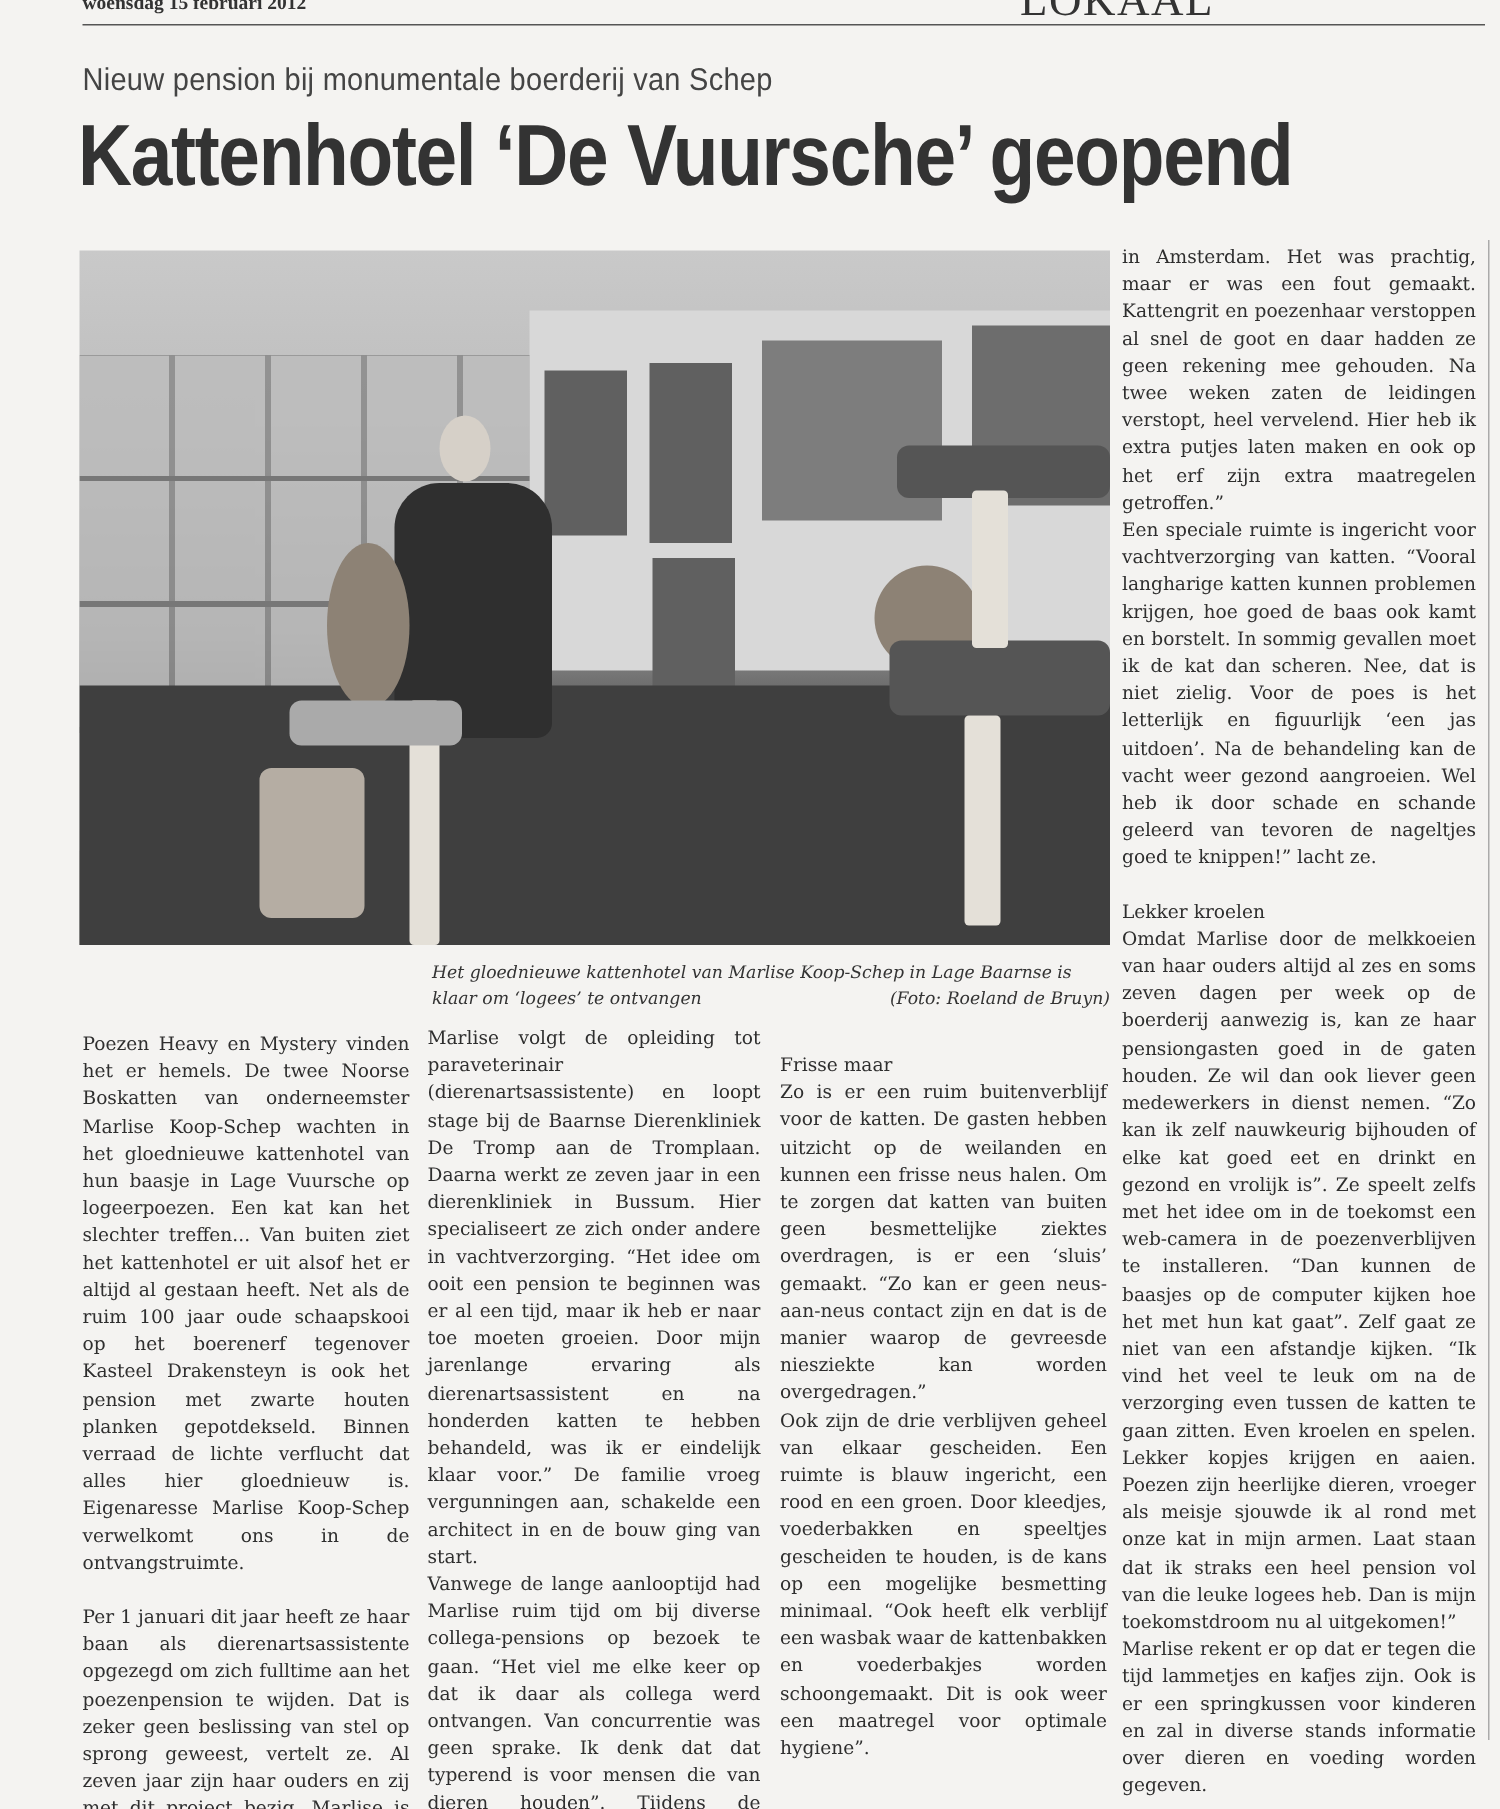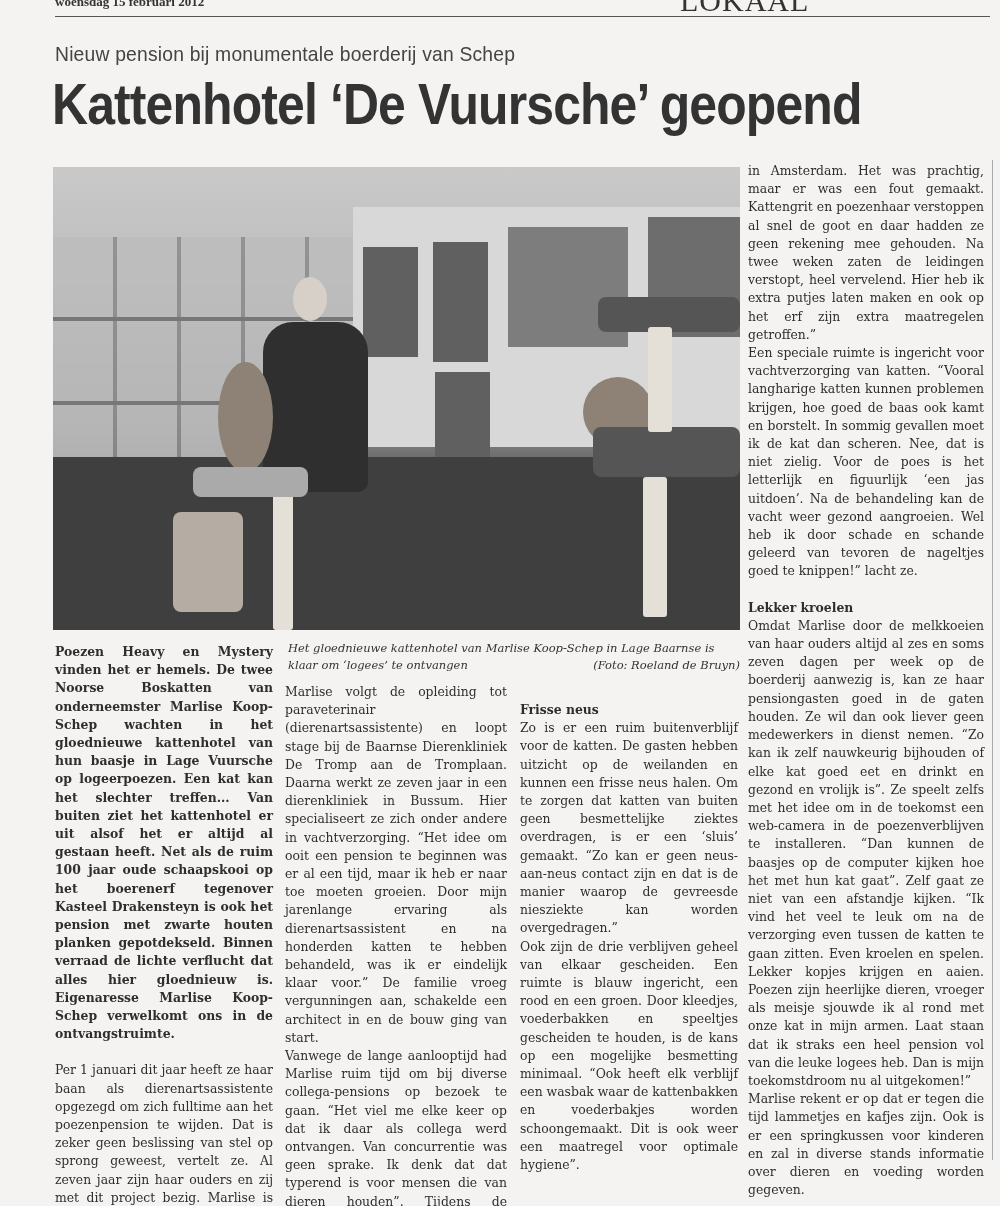--- a/index.html
+++ b/index.html
@@ -54,23 +54,23 @@
     position: absolute; left: 288px; top: 640px; width: 452px;
     font-family: "DejaVu Serif", serif; font-style: italic; font-size: 11.5px; line-height: 17px; color: #333;
   }
   .caption .credit { position:absolute; right: 0; top: 17px; }
   .col {
     position: absolute; font-size: 12.4px; line-height: 18.2px; color: #2e2e2e;
     text-align: justify; hyphens: manual;
   }
   .col p { margin: 0; }
   .col .gap { height: 18px; }
-  .col h3 { margin: 0; font-size: 12.4px; font-weight: bold; line-height: 18.2px; }
+  .col h3 { margin: 0; font-size: 12.4px; font-weight: normal; line-height: 18.2px; }
   .col1 { left: 55px; top: 643px; width: 218px; }
-  .col1 .intro { font-weight: bold; }
+  .col1 .intro { font-weight: normal; margin-top: 44px; }
   .col2 { left: 285px; top: 683px; width: 222px; }
   .col3 { left: 520px; top: 683px; width: 218px; }
   .col4 { left: 748px; top: 162px; width: 236px; }
   .vrule { position:absolute; left: 992px; top: 160px; width:1px; height: 1000px; background:#aaa; }
 </style>
 </head>
 <body>
 
 <div class="topbar">
   <span class="date">woensdag 15 februari 2012</span>
@@ -116,21 +116,21 @@
   <p>Per 1 januari dit jaar heeft ze haar baan als dierenartsassistente opgezegd om zich fulltime aan het poezenpension te wijden. Dat is zeker geen beslissing van stel op sprong geweest, vertelt ze. Al zeven jaar zijn haar ouders en zij met dit project bezig. Marlise is de derde generatie die op de boerderij aan de Hoge Vuurseweg ‘boert’. Haar opa was pachter, haar ouders kochten de boerderij en zij is hier geboren. “Samen met mijn ouders heb ik melkkoeien, zoogkalveren en schapen. Voorop stond dat we het bedrijf agrarisch zou-</p>
 </div>
 
 <div class="col col2">
   <p>Marlise volgt de opleiding tot paraveterinair (dierenartsassistente) en loopt stage bij de Baarnse Dierenkliniek De Tromp aan de Tromplaan. Daarna werkt ze zeven jaar in een dierenkliniek in Bussum. Hier specialiseert ze zich onder andere in vachtverzorging. “Het idee om ooit een pension te beginnen was er al een tijd, maar ik heb er naar toe moeten groeien. Door mijn jarenlange ervaring als dierenartsassistent en na honderden katten te hebben behandeld, was ik er eindelijk klaar voor.” De familie vroeg vergunningen aan, schakelde een architect in en de bouw ging van start.</p>
   <p>Vanwege de lange aanlooptijd had Marlise ruim tijd om bij diverse collega-pensions op bezoek te gaan. “Het viel me elke keer op dat ik daar als collega werd ontvangen. Van concurrentie was geen sprake. Ik denk dat dat typerend is voor mensen die van dieren houden”. Tijdens de bezoeken kon Marlise er achter komen waar ze met het ontwerp van haar eigen pension re-</p>
 </div>
 
 <div class="col col3">
   <div class="gap"></div>
-  <h3>Frisse neus</h3>
+  <h3>Frisse maar</h3>
   <p>Zo is er een ruim buitenverblijf voor de katten. De gasten hebben uitzicht op de weilanden en kunnen een frisse neus halen. Om te zorgen dat katten van buiten geen besmettelijke ziektes overdragen, is er een ‘sluis’ gemaakt. “Zo kan er geen neus-aan-neus contact zijn en dat is de manier waarop de gevreesde niesziekte kan worden overgedragen.”</p>
   <p>Ook zijn de drie verblijven geheel van elkaar gescheiden. Een ruimte is blauw ingericht, een rood en een groen. Door kleedjes, voederbakken en speeltjes gescheiden te houden, is de kans op een mogelijke besmetting minimaal. “Ook heeft elk verblijf een wasbak waar de kattenbakken en voederbakjes worden schoongemaakt. Dit is ook weer een maatregel voor optimale hygiene”.</p>
 
 </div>
 
 <div class="col col4">
   <p>in Amsterdam. Het was prachtig, maar er was een fout gemaakt. Kattengrit en poezenhaar verstoppen al snel de goot en daar hadden ze geen rekening mee gehouden. Na twee weken zaten de leidingen verstopt, heel vervelend. Hier heb ik extra putjes laten maken en ook op het erf zijn extra maatregelen getroffen.”</p>
   <p>Een speciale ruimte is ingericht voor vachtverzorging van katten. “Vooral langharige katten kunnen problemen krijgen, hoe goed de baas ook kamt en borstelt. In sommig gevallen moet ik de kat dan scheren. Nee, dat is niet zielig. Voor de poes is het letterlijk en figuurlijk ‘een jas uitdoen’. Na de behandeling kan de vacht weer gezond aangroeien. Wel heb ik door schade en schande geleerd van tevoren de nageltjes goed te knippen!” lacht ze.</p>
   <div class="gap"></div>
   <h3>Lekker kroelen</h3>

